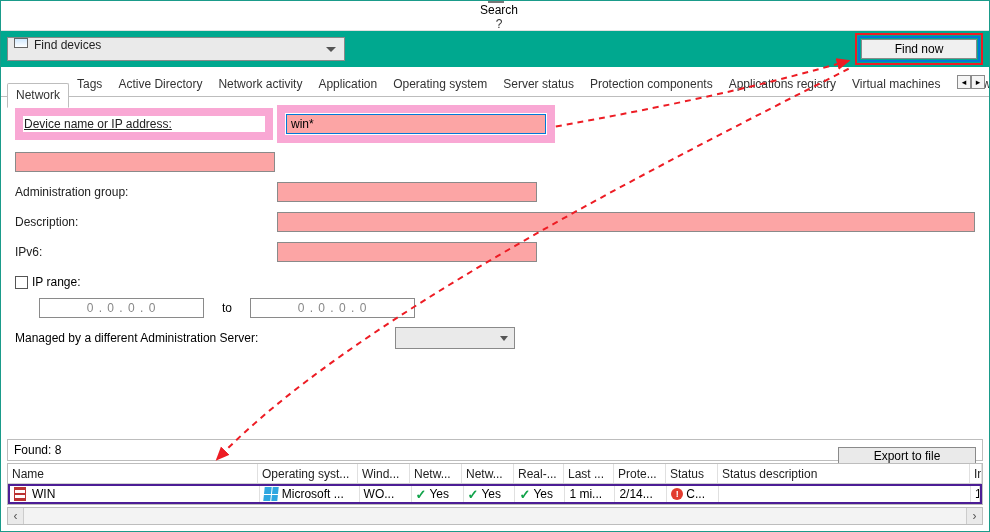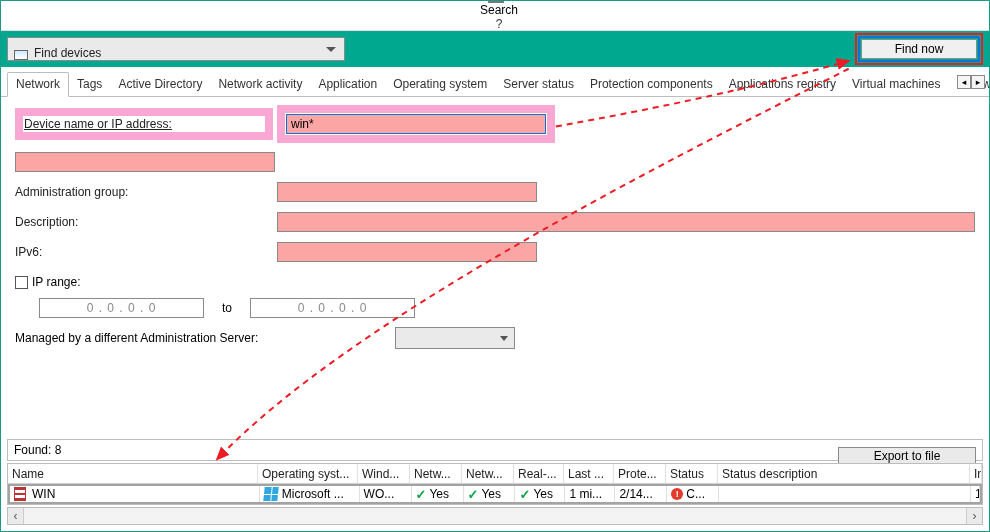--- a/index.html
+++ b/index.html
@@ -3,30 +3,30 @@
 <meta charset="utf-8">
 <style>
   * { box-sizing: border-box; font-family: "Segoe UI", Tahoma, sans-serif; font-size: 12px; }
   html,body { margin:0; padding:0; background:#fff; }
   .window { width:990px; height:532px; border:1px solid #1a9b8a; position:relative; display:flex; flex-direction:column; background:#fff; overflow:hidden;}
   .titlebar { height:30px; display:flex; align-items:center; padding:0 0 0 8px; background:#fff; border-bottom:1px solid #e0e0e0;flex-direction:column;}
   .titlebar .app-icon { width:16px; height:16px; border:1px solid #7a7a7a; background:linear-gradient(#fff,#ddd); margin-right:6px;}
   .titlebar .title { flex:1; }
   .titlebar .tb-btn { width:44px; height:100%; display:flex; align-items:center; justify-content:center; color:#333;}
   .toolbar { height:36px; background:#00a88f; display:flex; align-items:center; padding:0 6px; gap:8px;}
-  .dropdown { width:338px; height:24px; background:#eaeaea; border:1px solid #8a8a8a; display:flex; align-items:flex-end; padding:0 6px; position:relative;}
+  .dropdown { width:338px; height:24px; background:#eaeaea; border:1px solid #8a8a8a; display:flex; align-items:flex-start; padding:0 6px; position:relative;}
   .dropdown .dd-icon { width:14px; height:10px; border:1px solid #666; margin-right:6px; background:linear-gradient(#cfe8ff,#fff);}
   .dropdown .dd-text { flex:1; color:#222;}
   .dropdown .dd-caret { width:0;height:0;border-left:5px solid transparent;border-right:5px solid transparent;border-top:5px solid #555; position:absolute; right:8px; top:9px;}
   .find-now-outline { margin-left:auto; border:2px solid #ed1c24; padding:1px;}
   .find-now-inner { border:2px solid #0078d7; padding:1px;}
   .find-now { width:116px; height:20px; background:#f0f0f0; border:1px solid #8a8a8a; display:flex; align-items:center; justify-content:center;}
   .tabs-row { display:flex; align-items:flex-end; height:26px; border-bottom:1px solid #bdbdbd; padding:0 6px; margin-top:4px; position:relative;}
   .tab { padding:4px 8px 5px 8px; color:#333; white-space:nowrap; cursor:pointer;}
-  .tab.active { border:1px solid #bdbdbd; border-bottom:1px solid #fff; background:#fff; position:relative; top:1px; border-radius:2px 2px 0 0;}
+  .tab.active { border:1px solid #bdbdbd; border-bottom:1px solid #fff; background:#fff; position:relative; top:12px; border-radius:2px 2px 0 0;}
   .tab-scroll { position:absolute; right:4px; top:4px; display:flex; gap:0;}
   .tab-scroll .sq { width:14px; height:14px; border:1px solid #8a8a8a; display:flex; align-items:center; justify-content:center; font-size:9px; background:#f5f5f5;}
   .form-area { padding:8px 14px 4px 14px; flex:0 0 auto;}
   .fr { display:flex; align-items:center; margin-bottom:8px; min-height:22px;}
   .fr .lbl { width:262px; color:#222;}
   .tin { height:20px; border:1px solid #8a8a8a; background:#fca5a5; padding:0 4px; outline:none;}
   .t-260{ width:260px;}
   .t-wide{ flex:1;}
   .redbox { border:8px solid #f9a8d4; padding:1px;text-decoration:underline; }
   .chk { width:13px; height:13px; border:1px solid #555; margin-right:4px; display:inline-block; vertical-align:middle; background:#fff;}
@@ -46,21 +46,21 @@
   .c-os    {width:100px;}
   .c-wind  {width:52px;}
   .c-netw  {width:52px;}
   .c-netw2 {width:52px;}
   .c-real  {width:50px;}
   .c-last  {width:50px;}
   .c-prote {width:52px;}
   .c-status{width:52px;}
   .c-sdesc {width:252px;}
   .c-inf   {flex:1;}
-  .gr.result{ border:2px solid #a3a3a3;align-items:center; }
+  .gr.result{ border:2px solid #4c1d95;align-items:center; }
   .dev-icon { width:12px; height:14px; background:#fff; border:1px solid #b33; margin-right:6px; display:inline-block; box-shadow:inset 0 2px 0 #b33, inset 0 5px 0 #fff, inset 0 7px 0 #b33, inset 0 10px 0 #fff, inset 0 12px 0 #b33;}
   .winlogo { width:14px; height:14px; display:inline-grid; grid-template-columns:1fr 1fr; grid-template-rows:1fr 1fr; gap:1px; margin-right:4px; transform:skewX(-6deg);}
   .winlogo span{ background:#2fa7e0;}
   .tick { color:#11a34a; font-weight:bold; margin-right:3px; font-size:13px;}
   .warn { width:12px;height:12px;border-radius:50%;background:#e23b2e;display:inline-flex;align-items:center;justify-content:center;color:#fff;font-size:9px;font-weight:bold;margin-right:3px;}
   .hscroll { height:18px; margin:2px 6px 6px 6px; border:1px solid #bdbdbd; display:flex; align-items:center; background:#f3f3f3;}
   .hscroll .sb-btn{ width:16px;height:100%; display:flex;align-items:center;justify-content:center;color:#555; background:#eaeaea; border-right:1px solid #ccc;}
   .hscroll .sb-btn.r{border-left:1px solid #ccc;border-right:none; margin-left:auto;}
   .hscroll .track{ flex:1; position:relative;}
   

